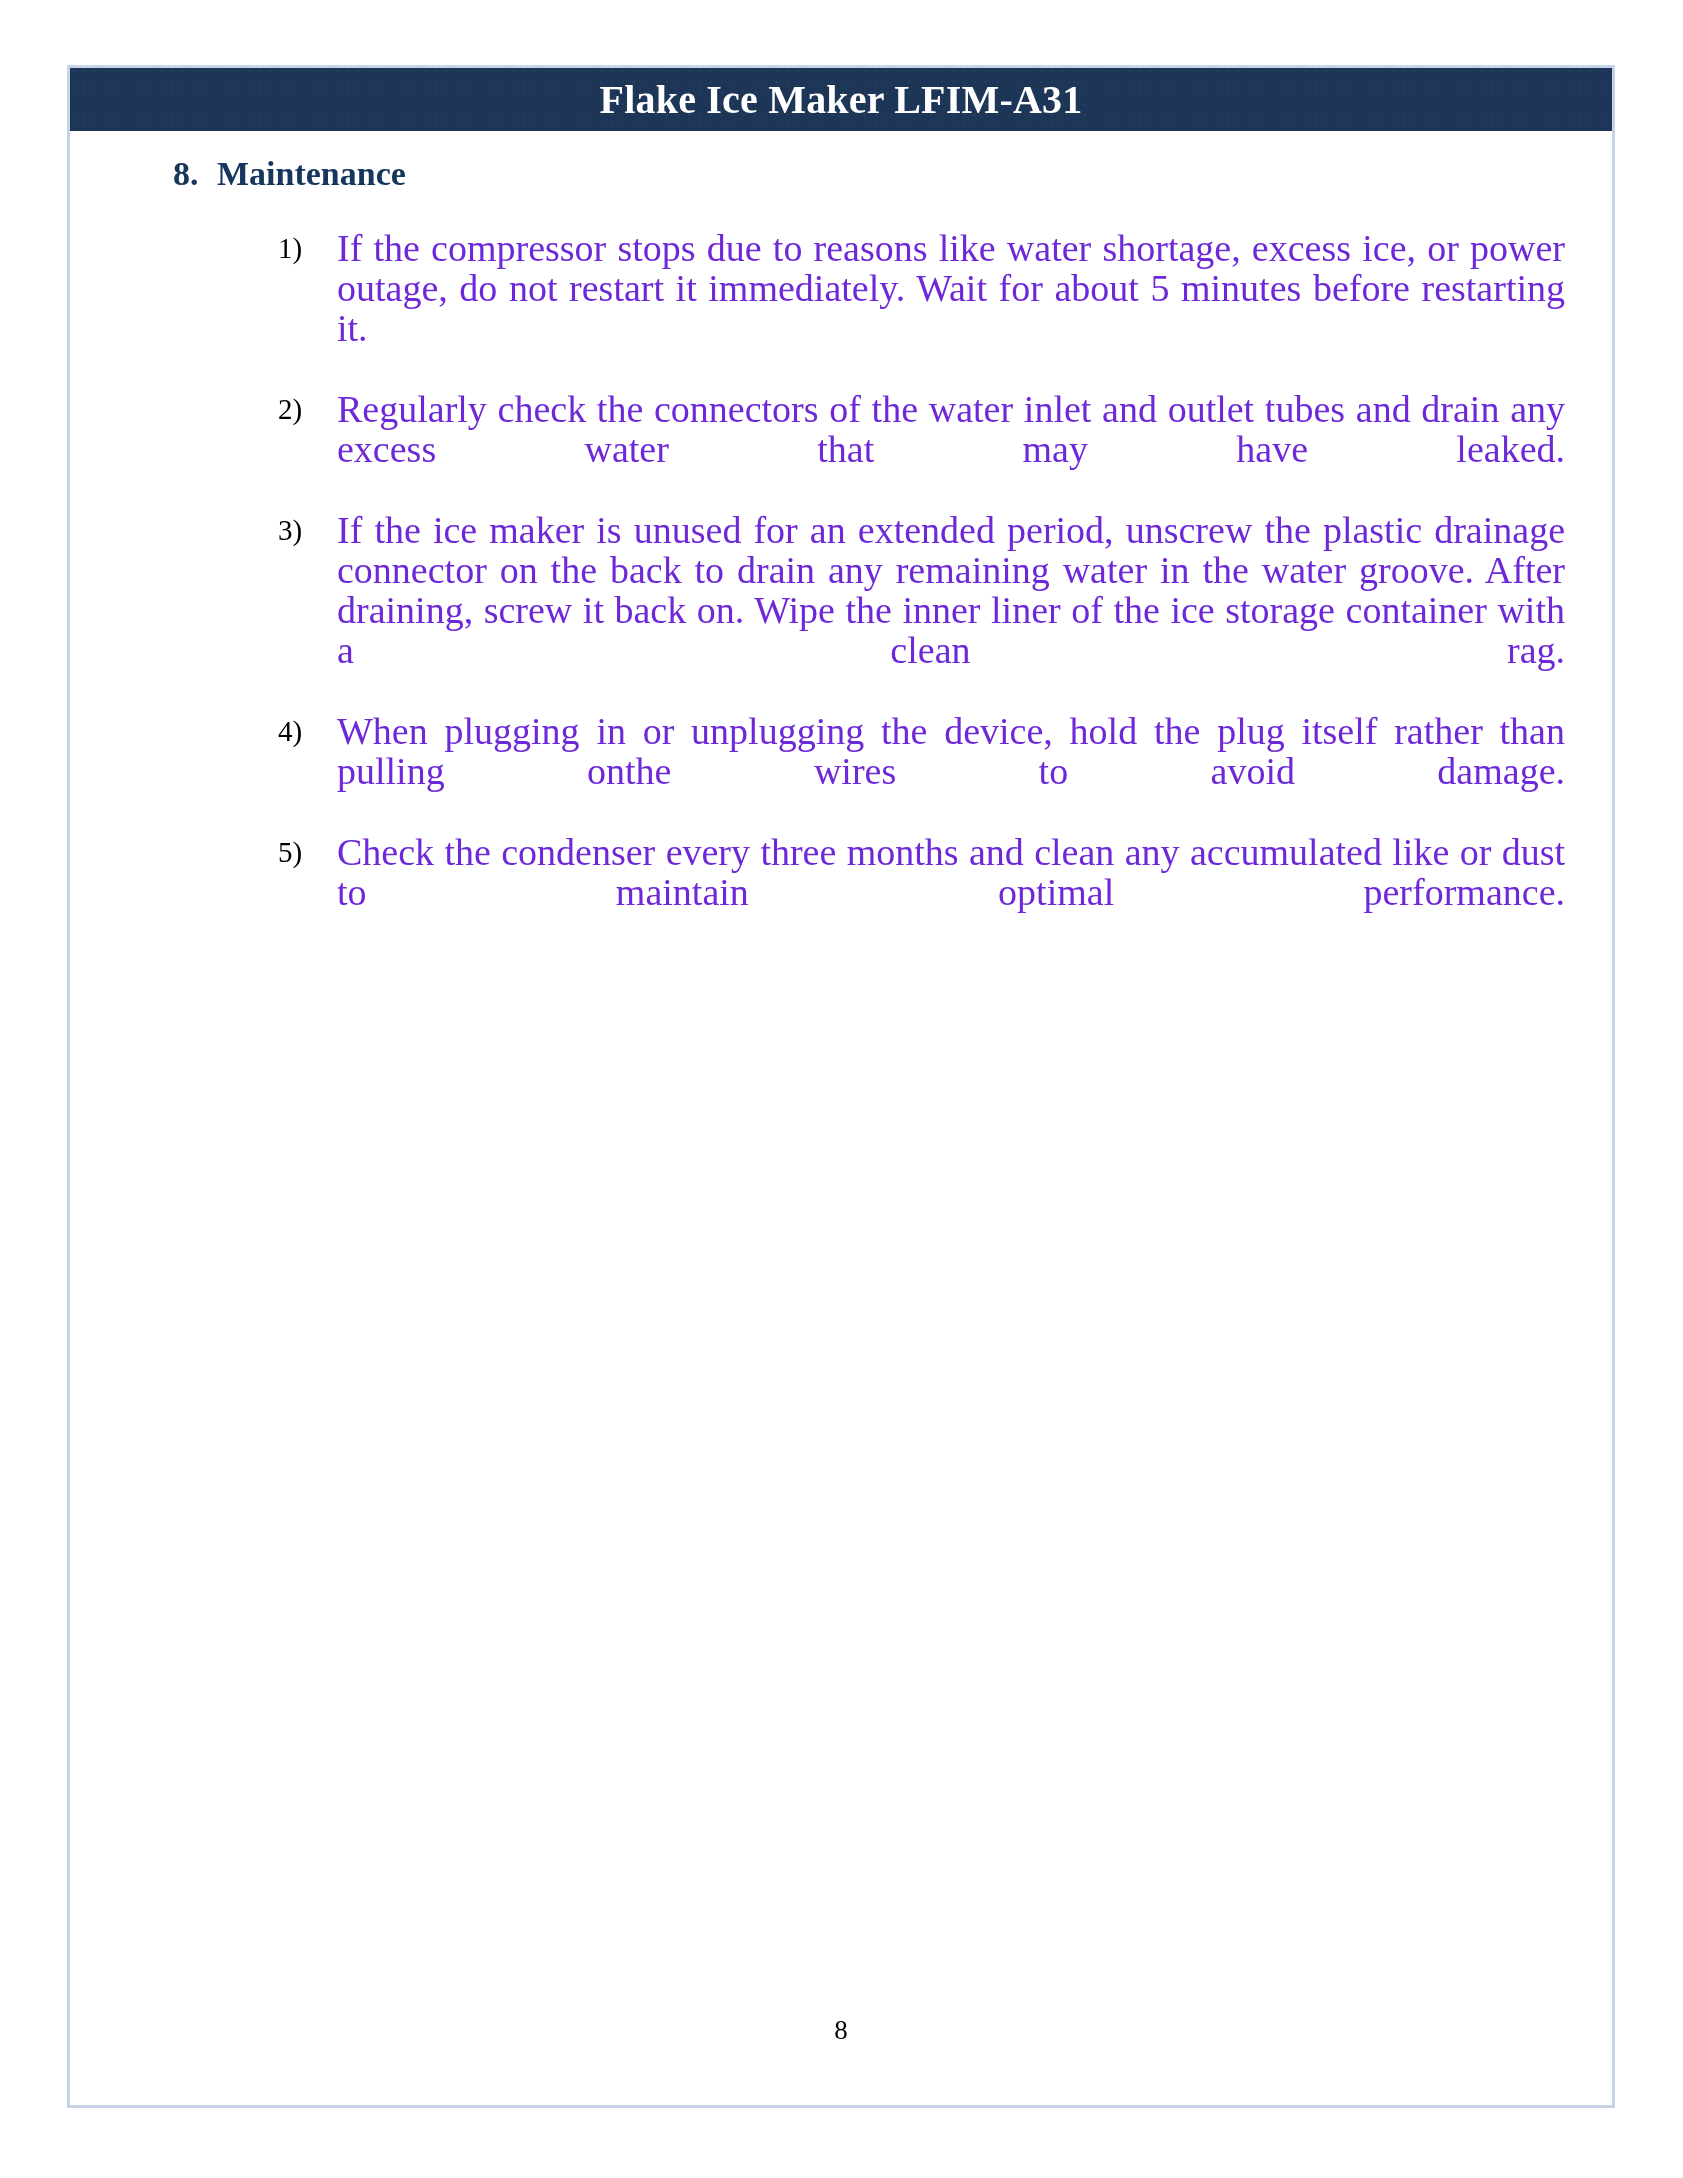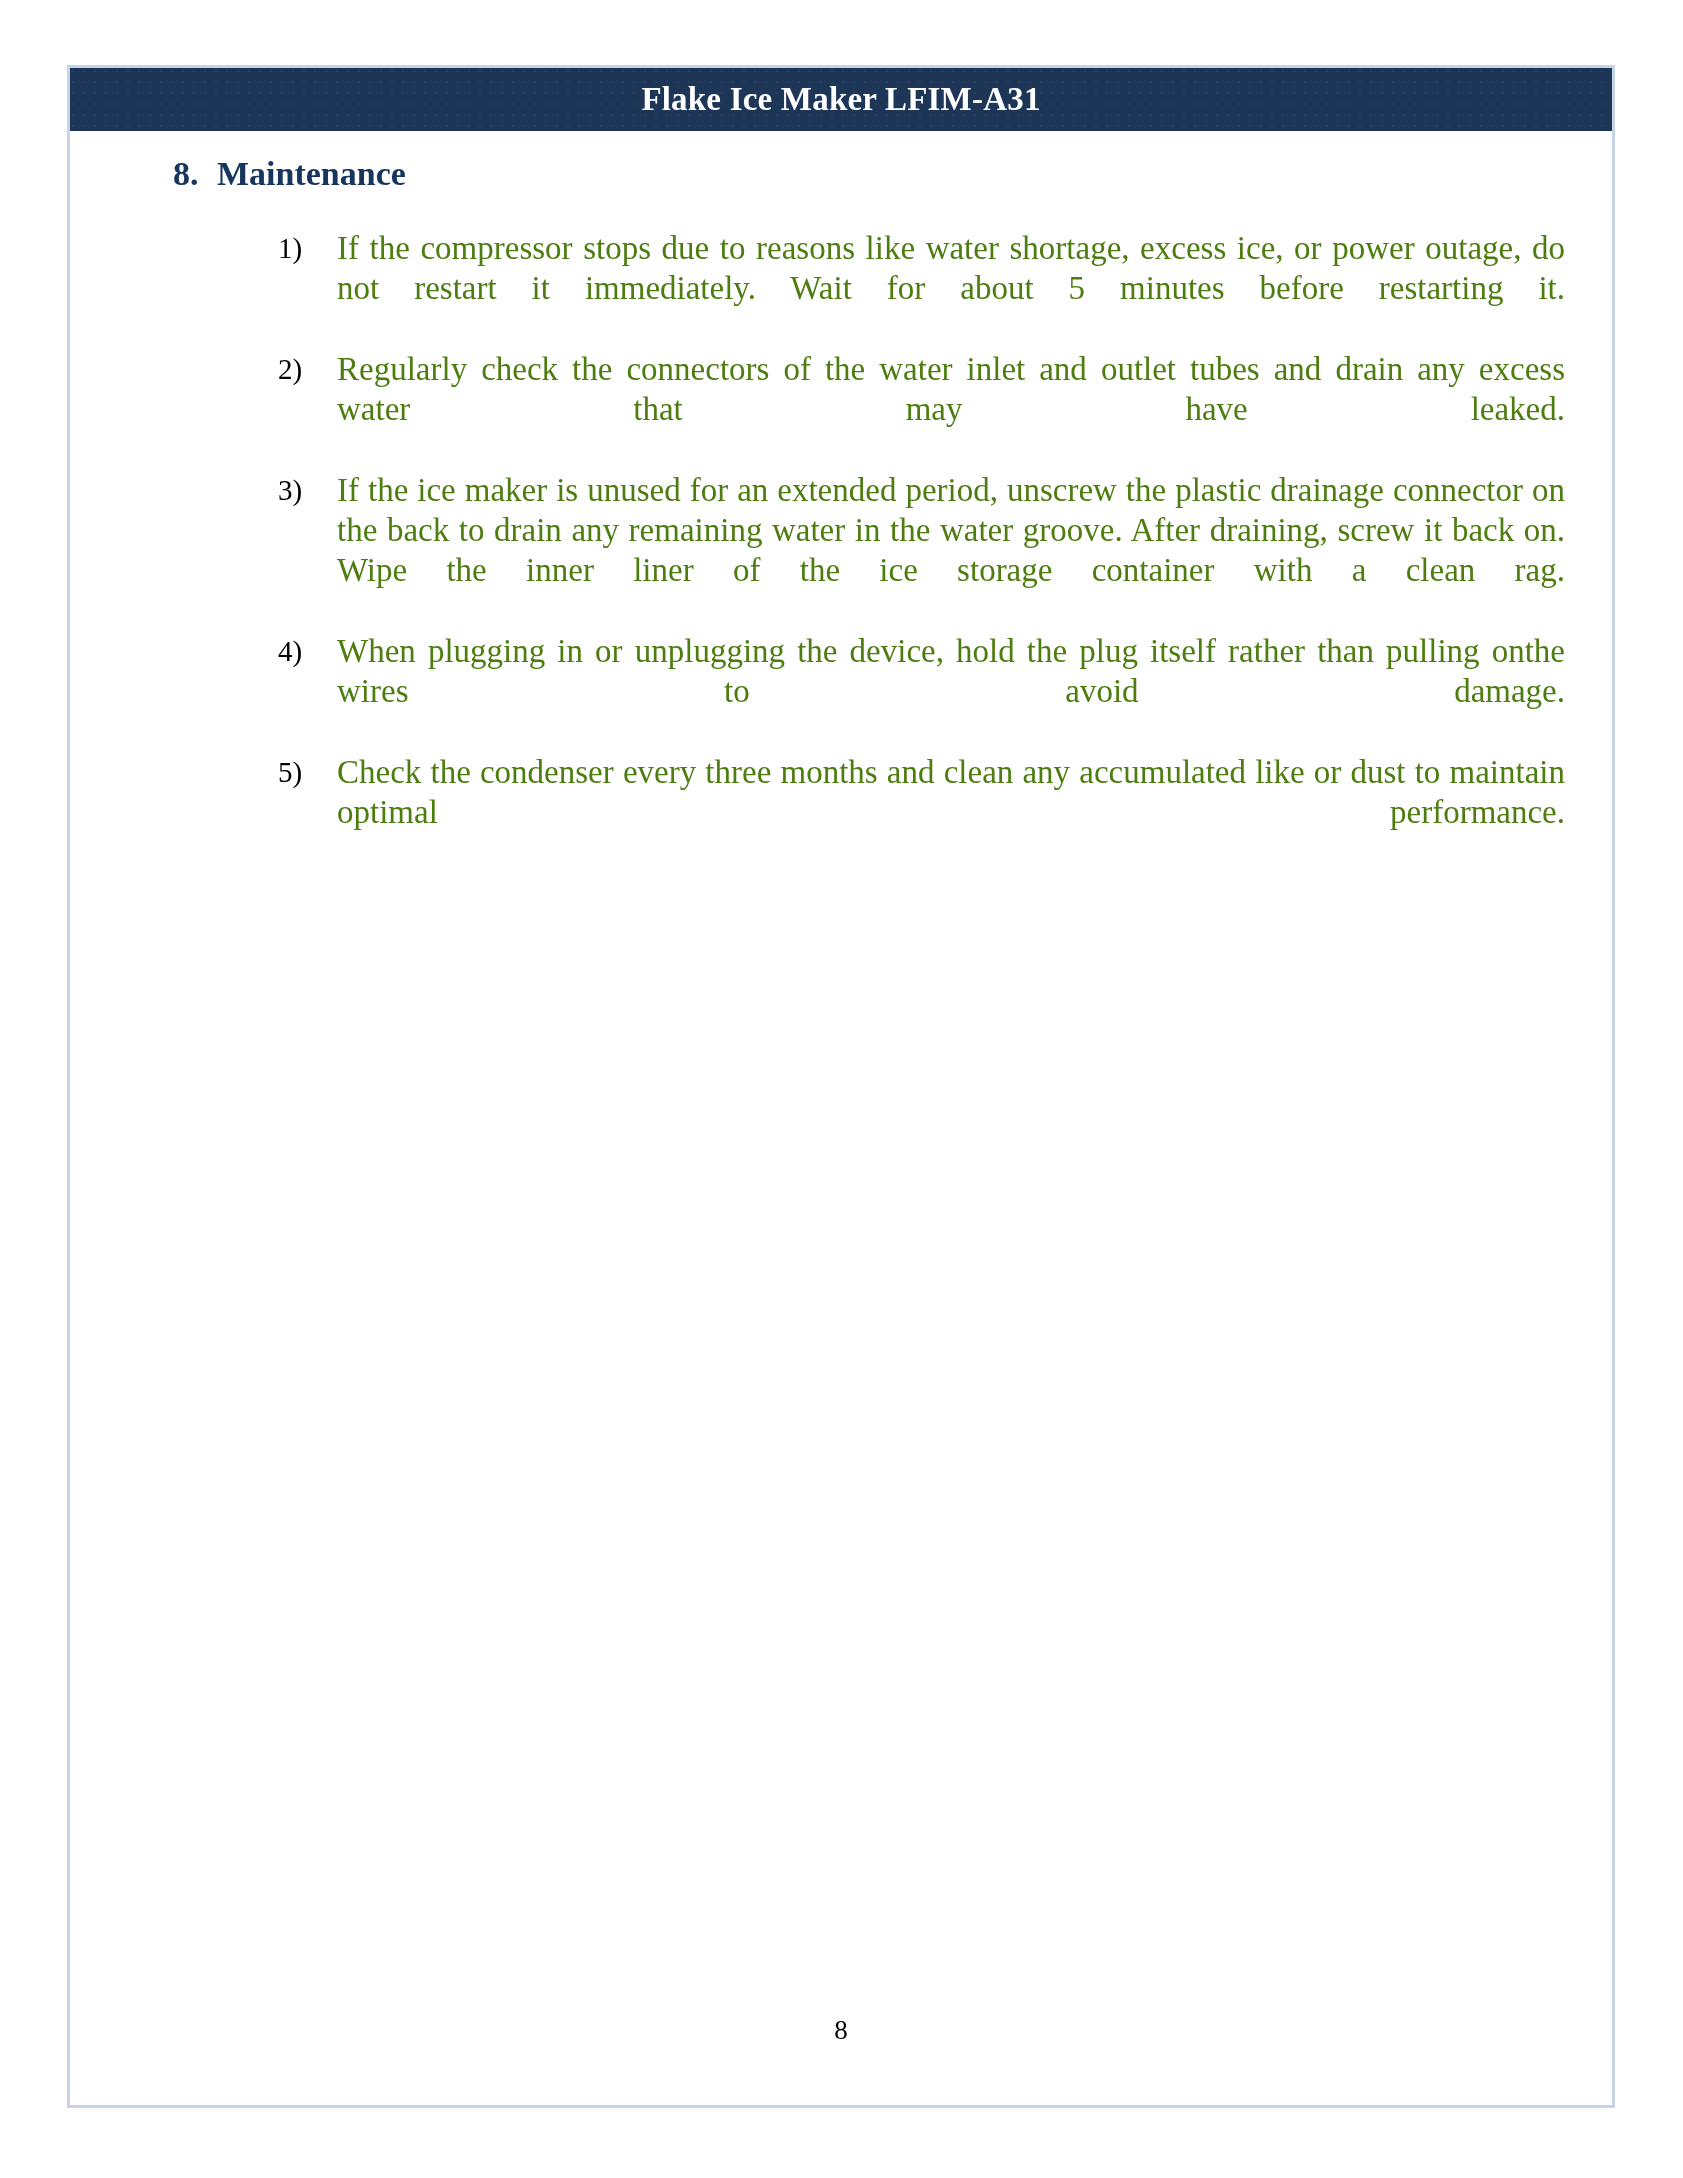--- a/index.html
+++ b/index.html
@@ -42,21 +42,21 @@
     display: flex;
     align-items: center;
     justify-content: center;
     overflow: hidden;
   }
 
   .doc-header-title {
     color: #ffffff;
     font-family: "Liberation Serif", "DejaVu Serif", serif;
     font-weight: bold;
-    font-size: 33px;
+    font-size: 40px;
     letter-spacing: 0.2px;
     line-height: 1;
     white-space: nowrap;
   }
 
   
   .page-body {
     position: absolute;
     left: 0;
     top: 63px;
@@ -102,23 +102,23 @@
     width: 59px;
     font-size: 29px;
     line-height: 40px;
     color: #000000;
     font-family: "Liberation Serif", "DejaVu Serif", serif;
     text-align: left;
   }
 
   .item-text {
     flex: 1 1 auto;
-    font-size: 33px;
+    font-size: 38px;
     line-height: 40px;
-    color: #4d7c0f;
+    color: #6d28d9;
     font-family: "Liberation Serif", "DejaVu Serif", serif;
     text-align: justify;
     text-justify: inter-word;
     hyphens: none;
   }
 
   
   .item-text::after {
     content: "";
     display: inline-block;

